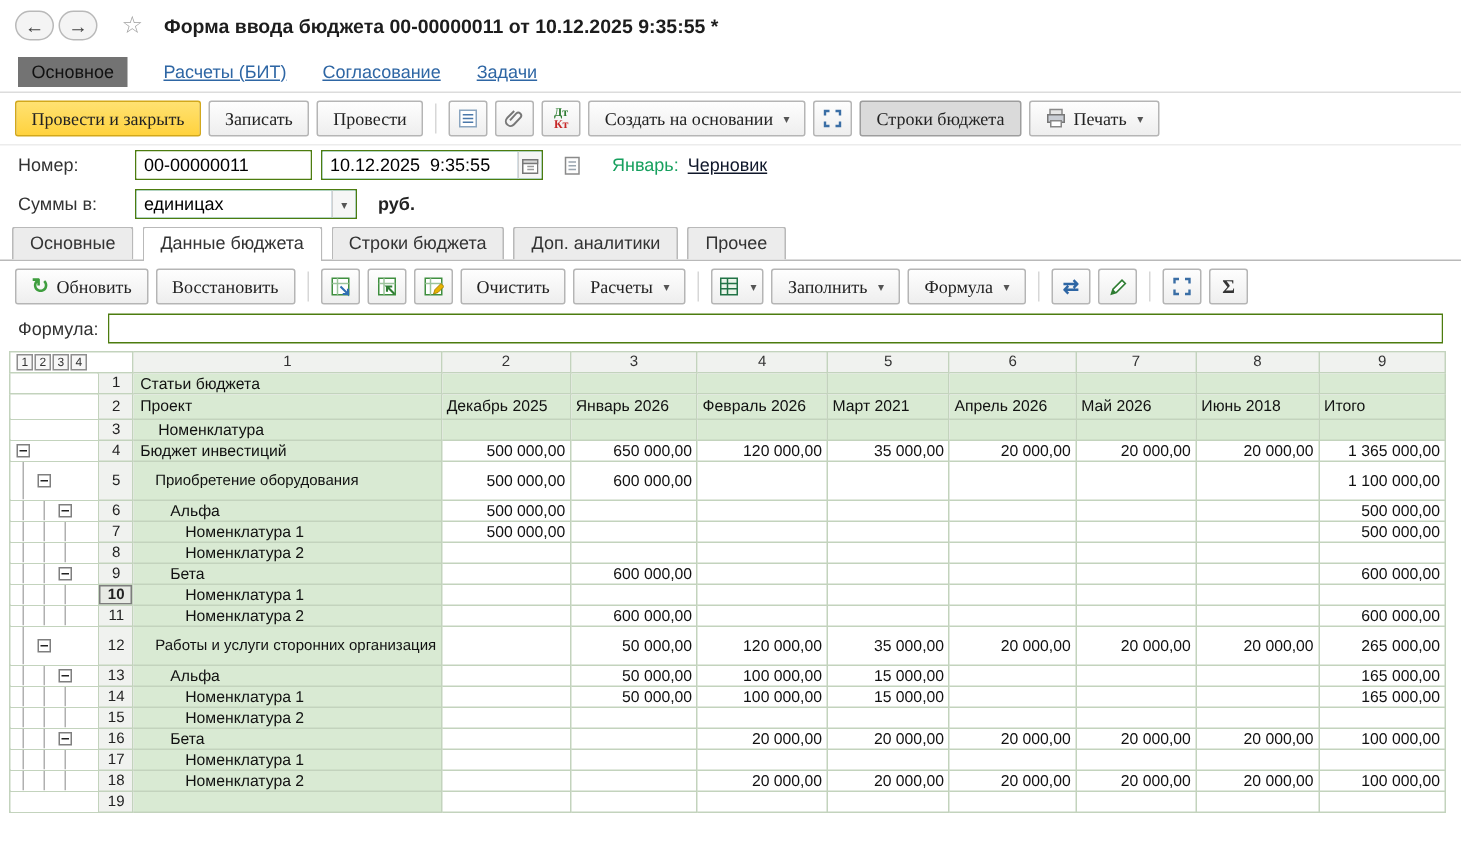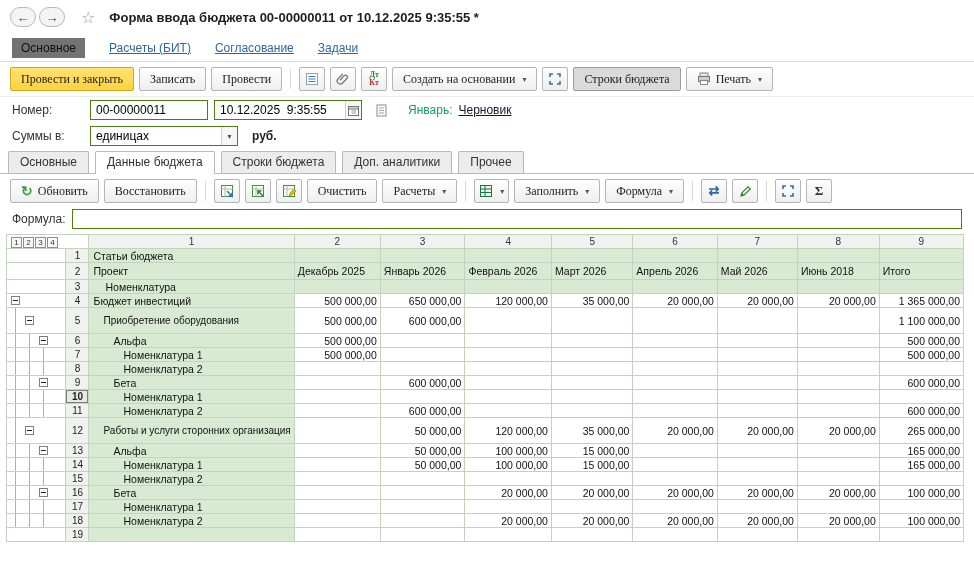--- a/index.html
+++ b/index.html
@@ -348,21 +348,21 @@
             <td class="band"></td>
             <td class="stubcol"></td>
           </tr>
           <tr style="height: 17px;">
             <td class="tree"></td>
             <td class="rownum">2</td>
             <td class="lbl" style="padding-left: 4px;">Проект</td>
             <td class="band monthcell">Декабрь 2025</td>
             <td class="band monthcell">Январь 2026</td>
             <td class="band monthcell">Февраль 2026</td>
-            <td class="band monthcell">Март 2026</td>
+            <td class="band monthcell">Март 2021</td>
             <td class="band monthcell">Апрель 2026</td>
             <td class="band monthcell">Май 2026</td>
             <td class="band monthcell">Июнь 2018</td>
             <td class="band monthcell">Итого</td>
             <td class="stubcol"></td>
           </tr>
           <tr>
             <td class="tree"></td>
             <td class="rownum">3</td>
             <td class="lbl" style="padding-left: 16px;">Номенклатура</td>

